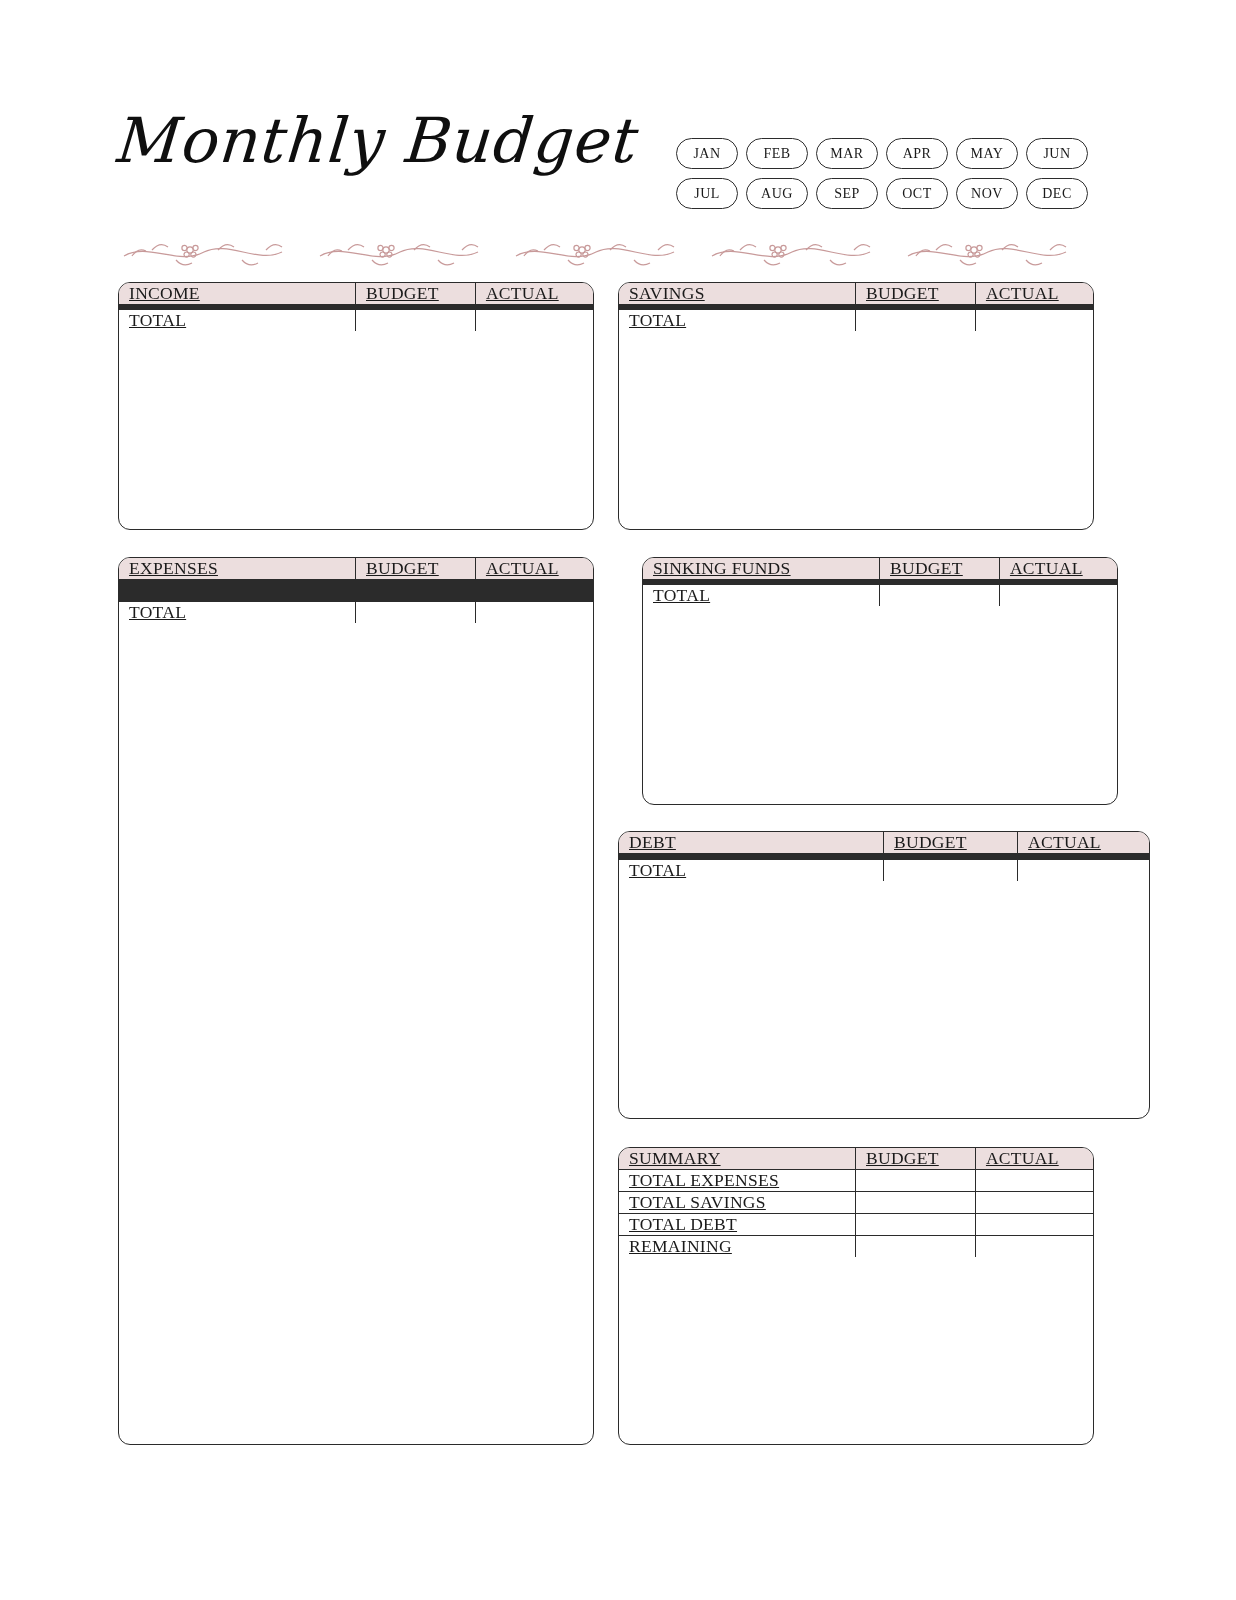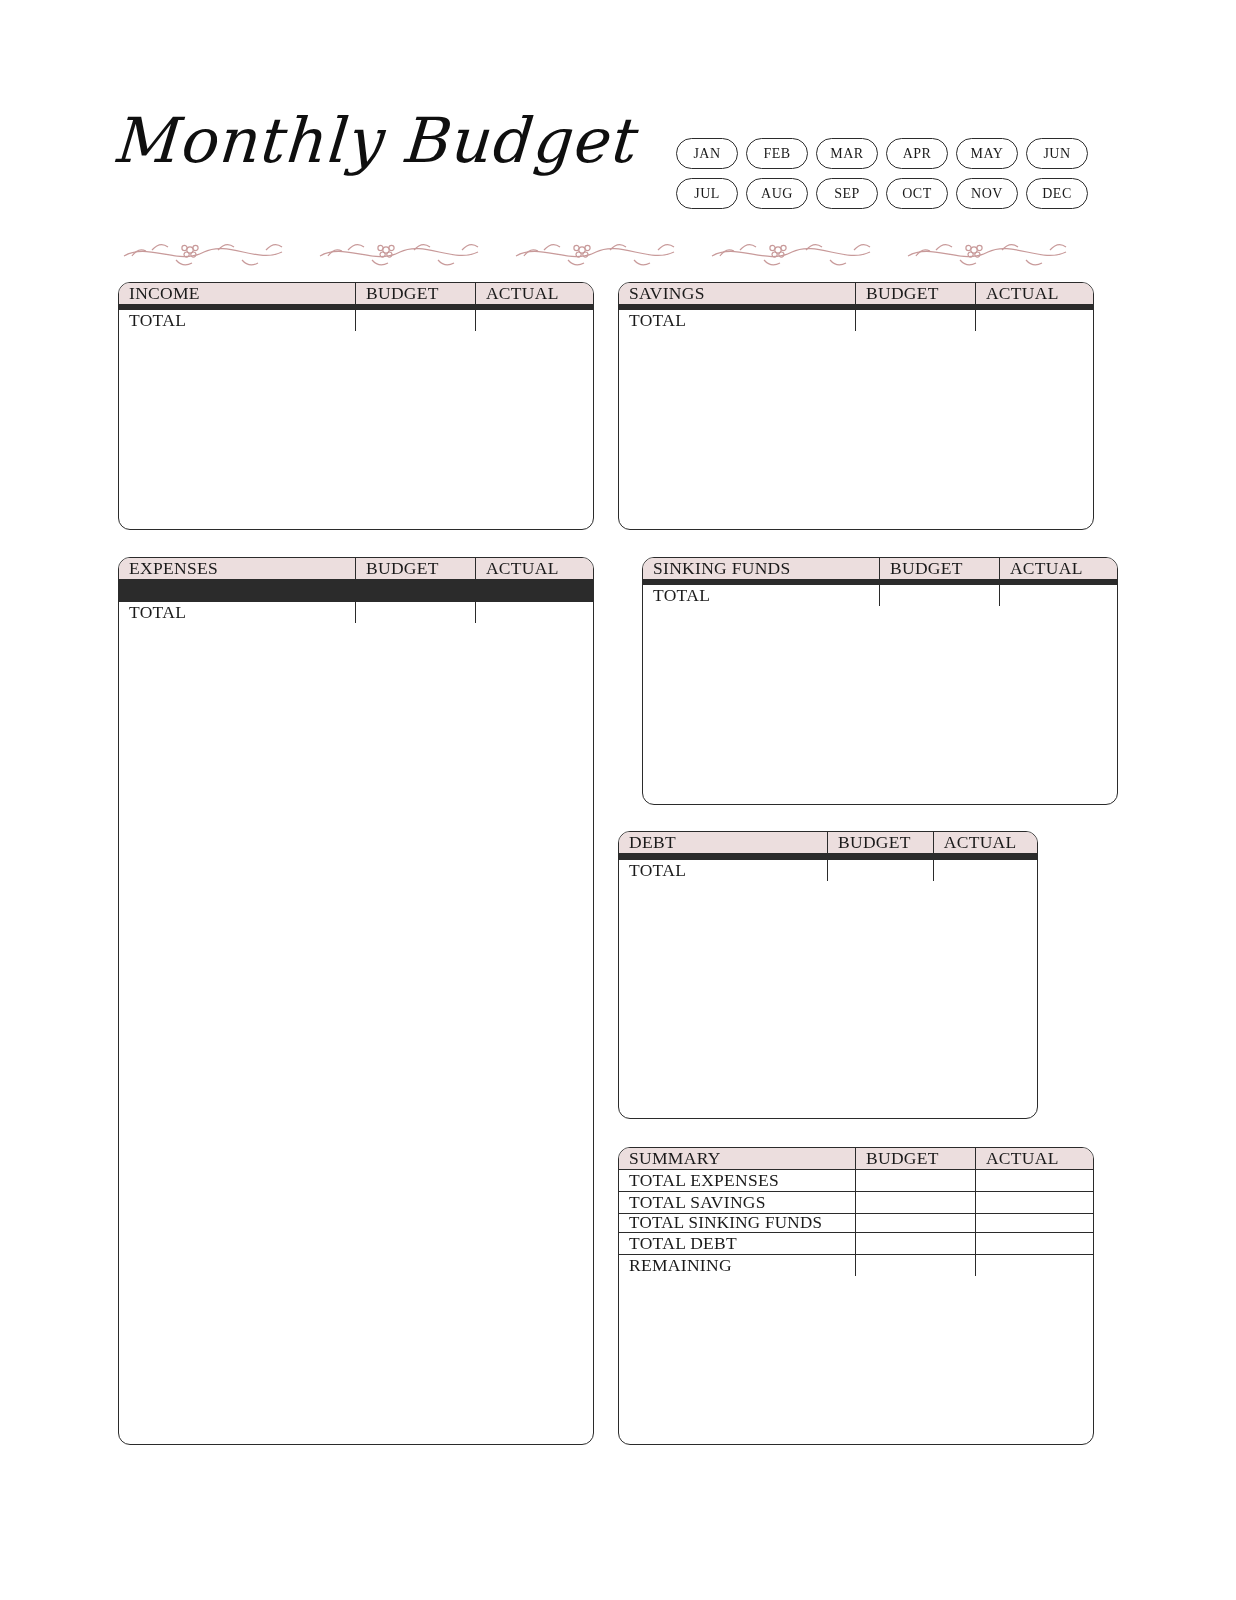--- a/index.html
+++ b/index.html
@@ -86,20 +86,21 @@
     border-radius: 12px;
     box-sizing: border-box;
     overflow: hidden;
     background: #fff;
   }
   .row {
     display: flex;
     width: 100%;
     box-sizing: border-box;
     border-bottom: 1.2px solid #2b2b2b;
+    text-decoration: underline;
   }
   .row:last-child { border-bottom: none; }
   .row.head {
     background: #ecdede;
   }
   .cell {
     box-sizing: border-box;
     border-right: 1.2px solid #2b2b2b;
     display: flex;
     align-items: center;
@@ -119,21 +120,21 @@
     line-height: 1.05;
     font-size: 17px;
     padding-right: 4px;
   }
 
   
   #income-table   { left: 118px;  top: 282px;  width: 476px;  height: 248px; }
   #savings-table  { left: 618px;  top: 282px;  width: 476px;  height: 248px; }
   #expenses-table { left: 118px;  top: 557px;  width: 476px;  height: 888px; }
   #sinking-table  { left: 618px;  top: 557px;  width: 476px;  height: 248px; margin-left: 24px; }
-  #debt-table     { left: 618px;  top: 831px;  width: 420px;  height: 288px; }
+  #debt-table     { left: 618px;  top: 831px;  width: 532px;  height: 288px; }
   #summary-table  { left: 618px;  top: 1147px; width: 476px;  height: 298px; }
 </style>
 </head>
 <body>
 
 <div class="page">
 
   <div class="header">
     <div class="title">Monthly Budget</div>
 
@@ -536,25 +537,20 @@
       <div class="cell c-label">TOTAL EXPENSES</div>
       <div class="cell c-budget"></div>
       <div class="cell c-actual"></div>
     </div>
     <div class="row">
       <div class="cell c-label">TOTAL SAVINGS</div>
       <div class="cell c-budget"></div>
       <div class="cell c-actual"></div>
     </div>
     <div class="row">
-      <div class="cell c-label two-line">TOTAL SINKING FUNDS</div>
-      <div class="cell c-budget"></div>
-      <div class="cell c-actual"></div>
-    </div>
-    <div class="row">
       <div class="cell c-label">TOTAL DEBT</div>
       <div class="cell c-budget"></div>
       <div class="cell c-actual"></div>
     </div>
     <div class="row">
       <div class="cell c-label">REMAINING</div>
       <div class="cell c-budget"></div>
       <div class="cell c-actual"></div>
     </div>
   </div>

